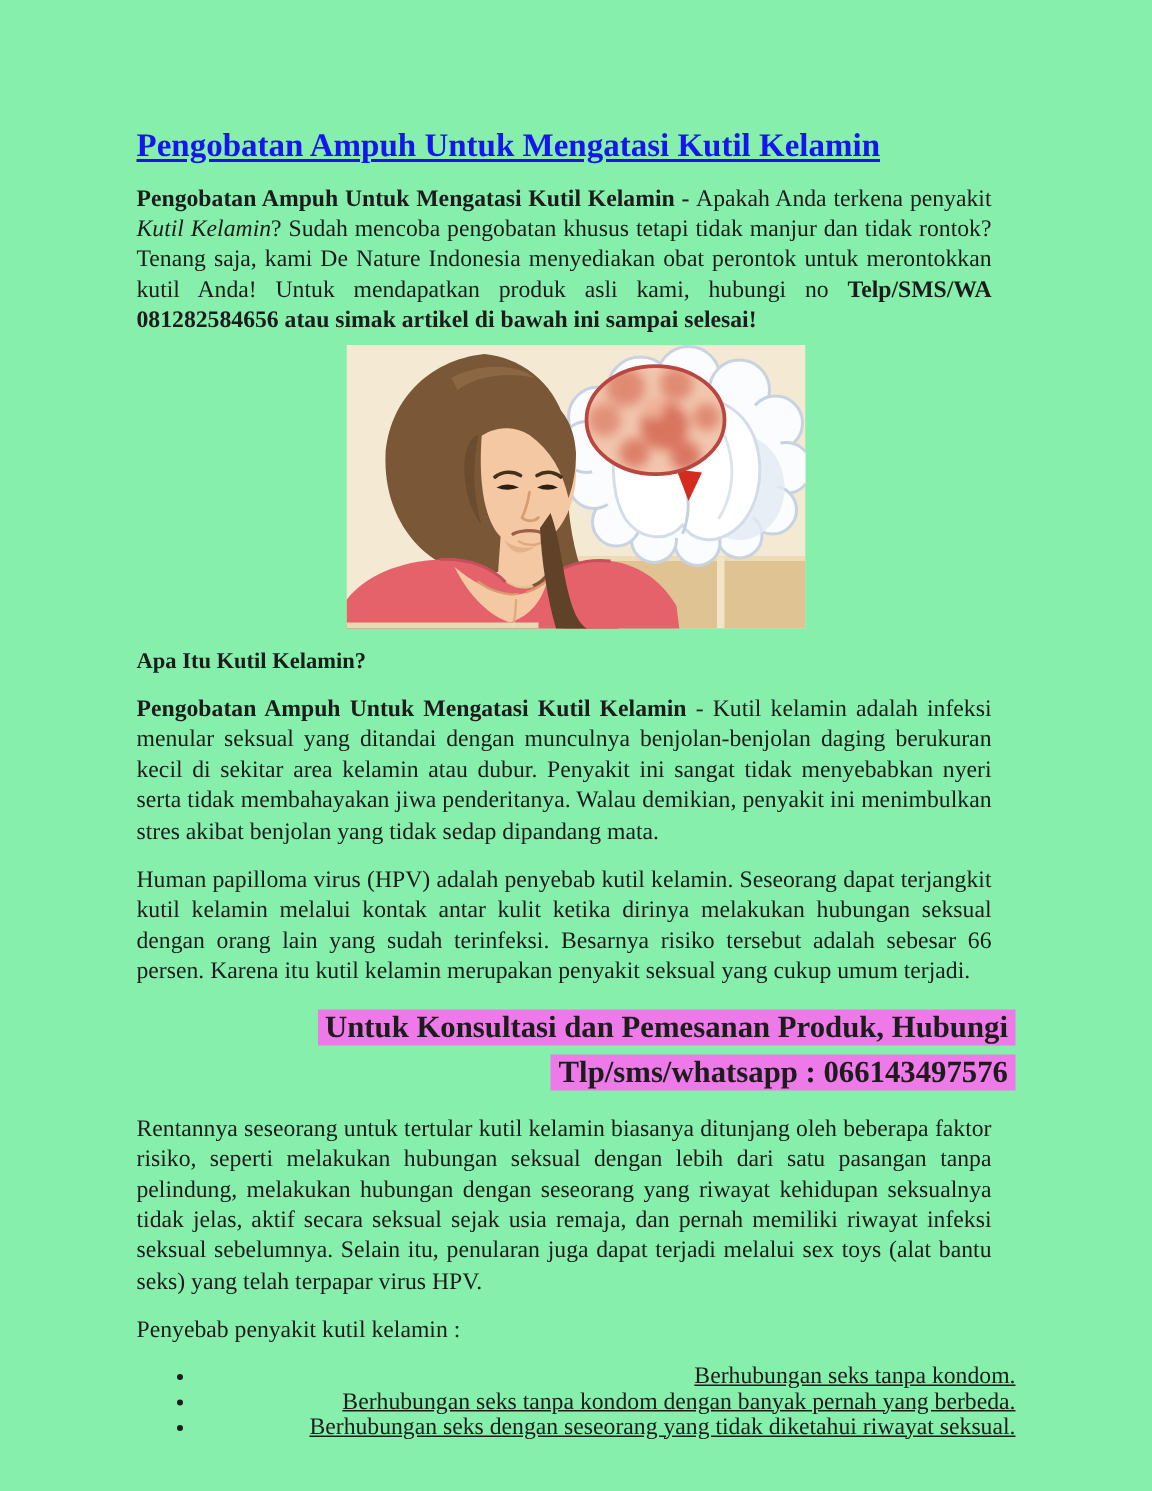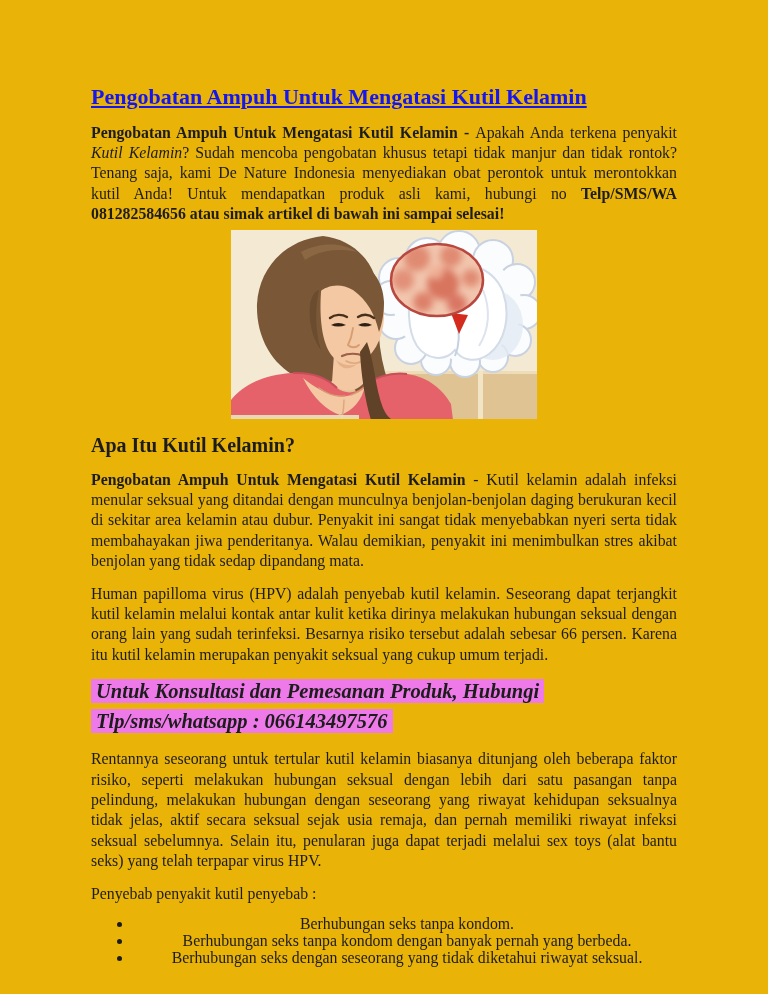--- a/index.html
+++ b/index.html
@@ -1,73 +1,73 @@
 <!DOCTYPE html>
 <html style="--title_blue: #1515ee; --highlight: #ee79e8; --body_text: #1c1c1c; --background: #f4e9d3; --hair: #7a5837; --hair_dark: #5f4227; --skin: #f3c8a3; --shirt: #e5626b; --tile: #dfc392; --bubble_outline: #c8d2e0; --wart_skin: #f2c6ae; --wart_ring: #b8473f; --inflamed_red: #d32b1e;"><head>
 <meta charset="utf-8">
 <style>
   html,body{margin:0;padding:0;background:#ffffff;}
   .page{
     position:relative;
     width:768px;height:994px;
     margin:0 auto;
-    background:#eab308;
+    background:#86efac;
     box-sizing:border-box;
     padding:83px 91px 0 91px;
     font-family:"Liberation Serif","DejaVu Serif",serif;
     color:var(--body_text,#1c1c1c);
     font-size:15.8px;
     overflow:hidden;
   }
   h1.doc-title{
     margin:0;
     font-size:22px;
     line-height:1.25;
     font-weight:bold;
   }
   h1.doc-title a{
     color:var(--title_blue,#1515ee);
     text-decoration:underline;
     cursor:pointer;
   }
   p.para{
-    margin:12px 0 0 0;
+    margin:12px 16px 0 0;
     line-height:20.4px;
     text-align:justify;
   }
   .b{font-weight:bold;}
   .i{font-style:italic;}
   .figure{margin:5px 0 0 0;text-align:center;}
   svg.illust{display:block;margin:0 auto;width:306px;height:189px;}
   h2.sub-heading{
     margin:13px 0 0 0;
-    font-size:20px;
+    font-size:15px;
     font-weight:bold;
     line-height:1.3;
   }
   p.contact{
     margin:12px 0 0 0;
-    text-align:left;
+    text-align:right;
     line-height:29px;
-    font-style:italic;
   }
   p.contact .hl{
     background:var(--highlight,#ee79e8);
     font-weight:bold;
     font-size:20.5px;
     padding:1px 5px;
   }
   ul.cause-list{
     margin:11px 0 0 0;
     padding-left:42px;
   }
   ul.cause-list li{
     line-height:17px;
-    text-align:center;
+    text-align:right;
     padding-left:4px;
+    text-decoration:underline;
   }
 </style>
 </head>
 <body>
 
 <div class="page">
 
   <h1 class="doc-title"><a>Pengobatan Ampuh Untuk Mengatasi Kutil Kelamin</a></h1>
 
   <p class="para"><span class="b">Pengobatan Ampuh Untuk Mengatasi Kutil Kelamin - </span><span>Apakah Anda terkena penyakit </span><span class="i">Kutil Kelamin</span><span>? Sudah mencoba pengobatan khusus tetapi tidak manjur dan tidak rontok? Tenang saja, kami De Nature Indonesia menyediakan obat perontok untuk merontokkan kutil Anda! Untuk mendapatkan produk asli kami, hubungi no </span><span class="b">Telp/SMS/WA 081282584656 atau simak artikel di bawah ini sampai selesai!</span></p>
@@ -177,21 +177,21 @@
   <h2 class="sub-heading">Apa Itu Kutil Kelamin?</h2>
 
   <p class="para"><span class="b">Pengobatan Ampuh Untuk Mengatasi Kutil Kelamin</span><span> - Kutil kelamin adalah infeksi menular seksual yang ditandai dengan munculnya benjolan-benjolan daging berukuran kecil di sekitar area kelamin atau dubur. Penyakit ini sangat tidak menyebabkan nyeri serta tidak membahayakan jiwa penderitanya. Walau demikian, penyakit ini menimbulkan stres akibat benjolan yang tidak sedap dipandang mata.</span></p>
 
   <p class="para">Human papilloma virus (HPV) adalah penyebab kutil kelamin. Seseorang dapat terjangkit kutil kelamin melalui kontak antar kulit ketika dirinya melakukan hubungan seksual dengan orang lain yang sudah terinfeksi. Besarnya risiko tersebut adalah sebesar 66 persen. Karena itu kutil kelamin merupakan penyakit seksual yang cukup umum terjadi.</p>
 
   <p class="contact"><span class="hl">Untuk Konsultasi dan Pemesanan Produk, Hubungi</span><br><span class="hl">Tlp/sms/whatsapp : 066143497576</span></p>
 
   <p class="para">Rentannya seseorang untuk tertular kutil kelamin biasanya ditunjang oleh beberapa faktor risiko, seperti melakukan hubungan seksual dengan lebih dari satu pasangan tanpa pelindung, melakukan hubungan dengan seseorang yang riwayat kehidupan seksualnya tidak jelas, aktif secara seksual sejak usia remaja, dan pernah memiliki riwayat infeksi seksual sebelumnya. Selain itu, penularan juga dapat terjadi melalui sex toys (alat bantu seks) yang telah terpapar virus HPV.</p>
 
-  <p class="para">Penyebab penyakit kutil penyebab :</p>
+  <p class="para">Penyebab penyakit kutil kelamin :</p>
 
   <ul class="cause-list">
     <li>Berhubungan seks tanpa kondom.</li>
     <li>Berhubungan seks tanpa kondom dengan banyak pernah yang berbeda.</li>
     <li>Berhubungan seks dengan seseorang yang tidak diketahui riwayat seksual.</li>
   </ul>
 
 </div>
 
 </body></html>

